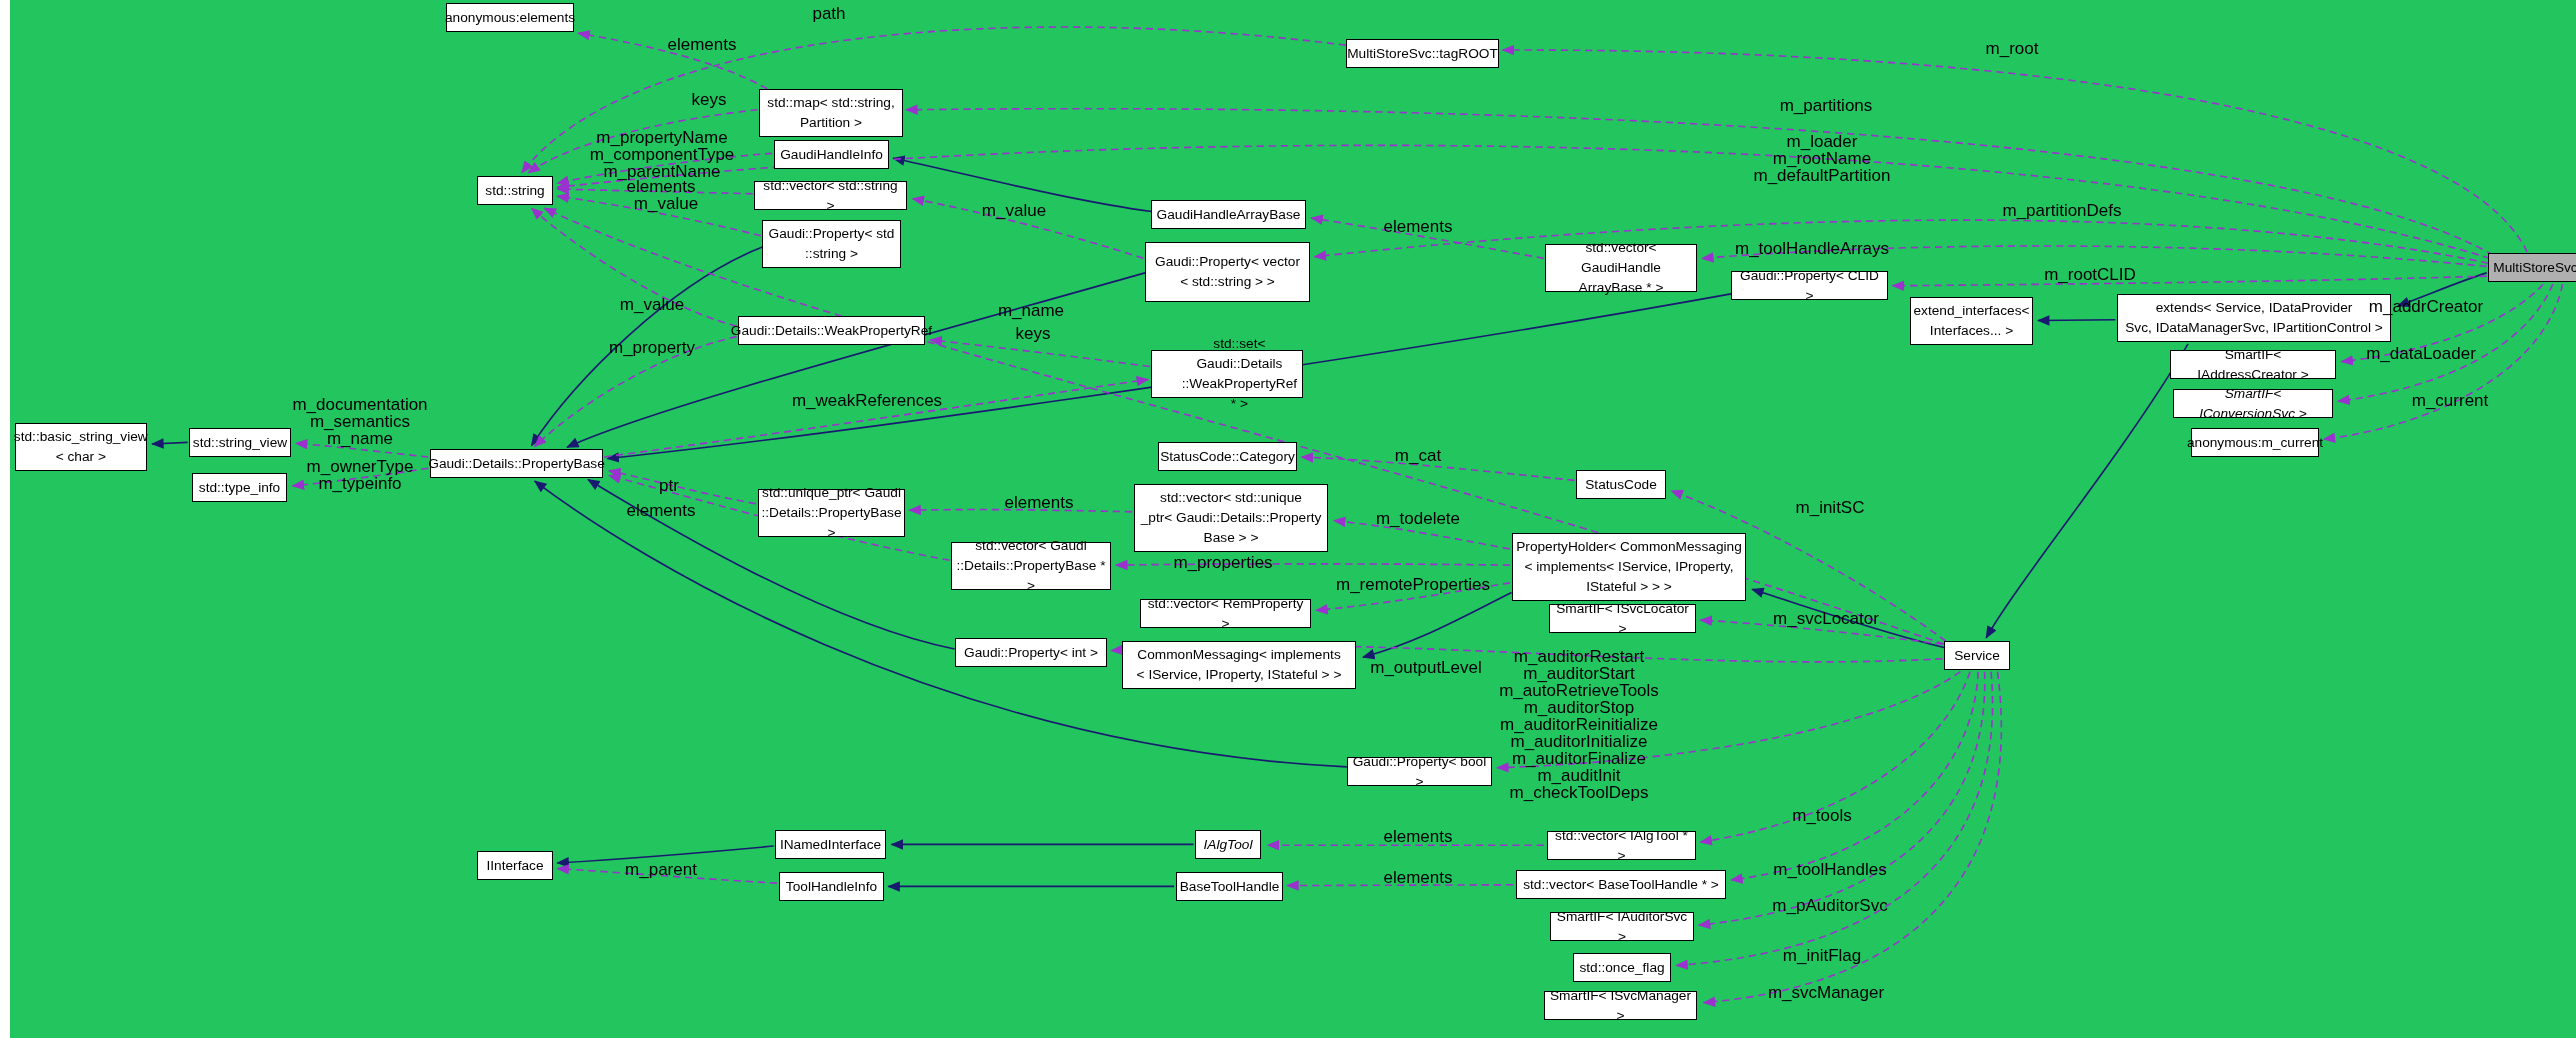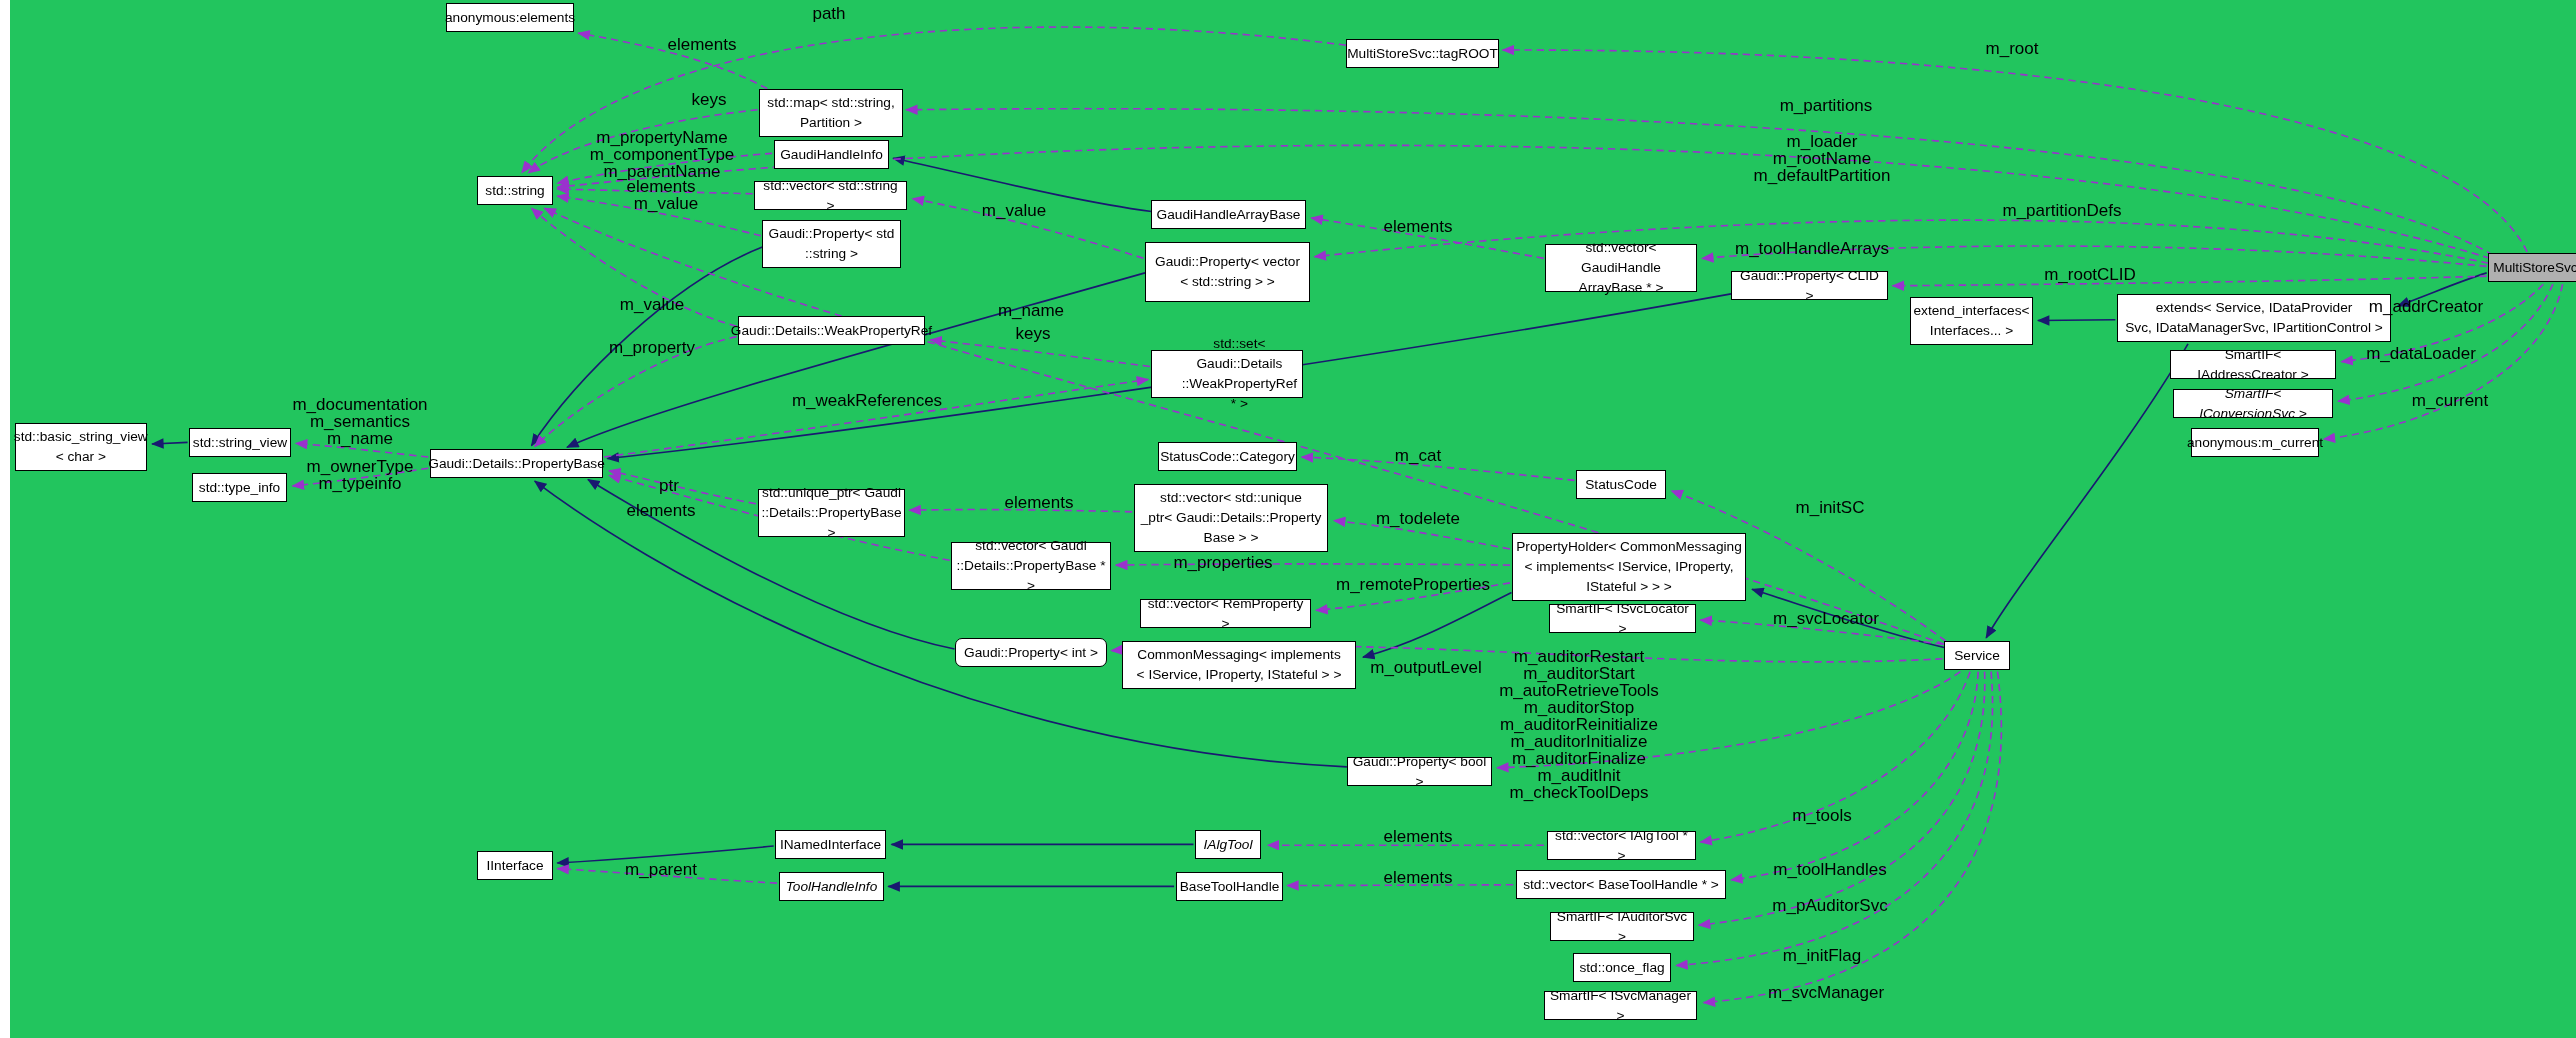--- a/index.html
+++ b/index.html
@@ -137,30 +137,30 @@
   <div class="node" style="left:1124px; top:484px; width:194px; height:68px;">std::vector&lt; std::unique
 _ptr&lt; Gaudi::Details::Property
 Base &gt; &gt;</div>
   <div class="node" style="left:1502px; top:533px; width:234px; height:68px;">PropertyHolder&lt; CommonMessaging
 &lt; implements&lt; IService, IProperty,
 IStateful &gt; &gt; &gt;</div>
   <div class="node" style="left:941px; top:542px; width:160px; height:48px;">std::vector&lt; Gaudi
 ::Details::PropertyBase * &gt;</div>
   <div class="node" style="left:1130px; top:599px; width:171px; height:29px;">std::vector&lt; RemProperty &gt;</div>
   <div class="node" style="left:1539px; top:604px; width:147px; height:29px;">SmartIF&lt; ISvcLocator &gt;</div>
-  <div class="node" style="left:945px; top:638px; width:152px; height:29px;border-radius:7px;">Gaudi::Property&lt; int &gt;</div>
+  <div class="node" style="left:945px; top:638px; width:152px; height:29px;">Gaudi::Property&lt; int &gt;</div>
   <div class="node" style="left:1112px; top:641px; width:234px; height:48px;">CommonMessaging&lt; implements
 &lt; IService, IProperty, IStateful &gt; &gt;</div>
   <div class="node" style="left:1934px; top:641px; width:66px; height:29px;">Service</div>
   <div class="node" style="left:1337px; top:757px; width:145px; height:29px;">Gaudi::Property&lt; bool &gt;</div>
   <div class="node" style="left:467px; top:851px; width:76px; height:29px;">IInterface</div>
   <div class="node" style="left:765px; top:830px; width:111px; height:29px;">INamedInterface</div>
   <div class="node" style="left:1185px; top:830px; width:66px; height:29px;font-style:italic;">IAlgTool</div>
   <div class="node" style="left:1537px; top:831px; width:149px; height:29px;">std::vector&lt; IAlgTool * &gt;</div>
-  <div class="node" style="left:769px; top:872px; width:105px; height:29px;font-style:italic;">ToolHandleInfo</div>
+  <div class="node" style="left:769px; top:872px; width:105px; height:29px;">ToolHandleInfo</div>
   <div class="node" style="left:1166px; top:872px; width:107px; height:29px;">BaseToolHandle</div>
   <div class="node" style="left:1506px; top:870px; width:210px; height:29px;">std::vector&lt; BaseToolHandle * &gt;</div>
   <div class="node" style="left:1540px; top:912px; width:144px; height:29px;">SmartIF&lt; IAuditorSvc &gt;</div>
   <div class="node" style="left:1563px; top:953px; width:98px; height:29px;">std::once_flag</div>
   <div class="node" style="left:1534px; top:991px; width:153px; height:29px;">SmartIF&lt; ISvcManager &gt;</div>
 
   <div class="elabel" style="left:692px; top:44px;">elements</div>
   <div class="elabel" style="left:819px; top:13px;">path</div>
   <div class="elabel" style="left:2002px; top:48px;">m_root</div>
   <div class="elabel" style="left:1816px; top:105px;">m_partitions</div>

